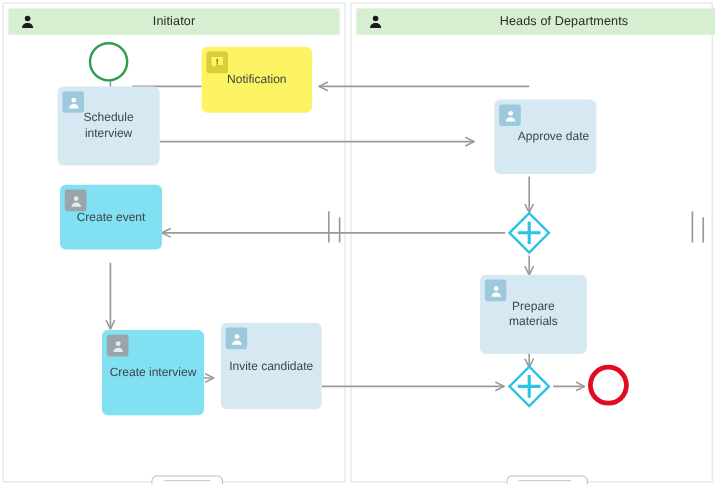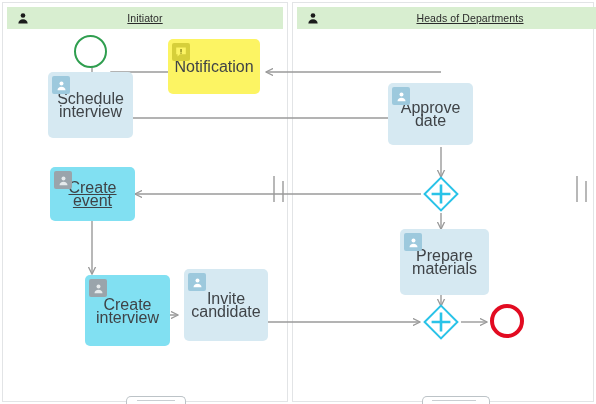--- a/index.html
+++ b/index.html
@@ -37,21 +37,20 @@
     align-items: center;
     justify-content: center;
   }
   #pool-initiator .lane-header { width: 276px; }
   #pool-heads .lane-header     { width: 323px; padding-left: 23px; }
 
   .lane-title {
     font-size: 10.5px;
     color: #2b2b2b;
     letter-spacing: 0.1px;
-    text-decoration: underline;
   }
   .lane-person-icon {
     position: absolute;
     left: 10px;
     top: 5px;
     width: 12px;
     height: 12px;
   }
 
   
@@ -59,21 +58,21 @@
 
   
   .task {
     position: absolute;
     border-radius: 5px;
     display: flex;
     align-items: center;
     justify-content: center;
     text-align: center;
     line-height: 13px;
-    font-size: 16px;
+    font-size: 10px;
     color: #3f4347;
     padding: 0 6px;
   }
   .task .tlabel { display: block; width: 100%; }
   .task-pale   { background: #d6e9f2; }
   .task-cyan   { background: #81e0f2; }
   .task-yellow { background: #fcf463; }
 
   .task-icon {
     position: absolute;
@@ -214,21 +213,21 @@
     <span class="task-icon icon-msg-yellow">
       <svg viewBox="0 0 16 16" width="12" height="12">
         <path d="M1.6,2 H14.4 V11 H6.6 L3.4,14 V11 H1.6 Z" fill="#fcf463"></path>
         <rect x="7.1" y="4" width="1.9" height="4" fill="#8c8a22"></rect>
         <rect x="7.1" y="8.7" width="1.9" height="1.6" fill="#8c8a22"></rect>
       </svg>
     </span>
     <span class="tlabel">Notification</span>
   </div>
 
-  <div class="task task-cyan" style="left:50px; top:167px; width:85px; height:54px;text-decoration:underline;">
+  <div class="task task-cyan" style="left:50px; top:154px; width:85px; height:54px;">
     <span class="task-icon icon-user-gray">
       <svg viewBox="0 0 16 16" width="11" height="11">
         <circle cx="8" cy="5" r="2.9" fill="#e6eaec"></circle>
         <path d="M2.2 15c0-3.2 2.6-5.2 5.8-5.2S13.8 11.8 13.8 15z" fill="#e6eaec"></path>
       </svg>
     </span>
     <span class="tlabel">Create event</span>
   </div>
 
   <div class="task task-cyan" style="left:50px; top:275px; width:85px; height:71px;margin-left:35px;">
@@ -244,21 +243,21 @@
   <div class="task task-pale" style="left:184px; top:269px; width:84px; height:72px;text-align:center;">
     <span class="task-icon icon-user-blue">
       <svg viewBox="0 0 16 16" width="11" height="11">
         <circle cx="8" cy="5" r="2.9" fill="#ffffff"></circle>
         <path d="M2.2 15c0-3.2 2.6-5.2 5.8-5.2S13.8 11.8 13.8 15z" fill="#ffffff"></path>
       </svg>
     </span>
     <span class="tlabel">Invite candidate</span>
   </div>
 
-  <div class="task task-pale" style="left:388px; top:83px; width:85px; height:62px;">
+  <div class="task task-pale" style="left:412px; top:83px; width:85px; height:62px;text-align:right;">
     <span class="task-icon icon-user-blue">
       <svg viewBox="0 0 16 16" width="11" height="11">
         <circle cx="8" cy="5" r="2.9" fill="#ffffff"></circle>
         <path d="M2.2 15c0-3.2 2.6-5.2 5.8-5.2S13.8 11.8 13.8 15z" fill="#ffffff"></path>
       </svg>
     </span>
     <span class="tlabel">Approve date</span>
   </div>
 
   <div class="task task-pale" style="left:400px; top:229px; width:89px; height:66px;">

